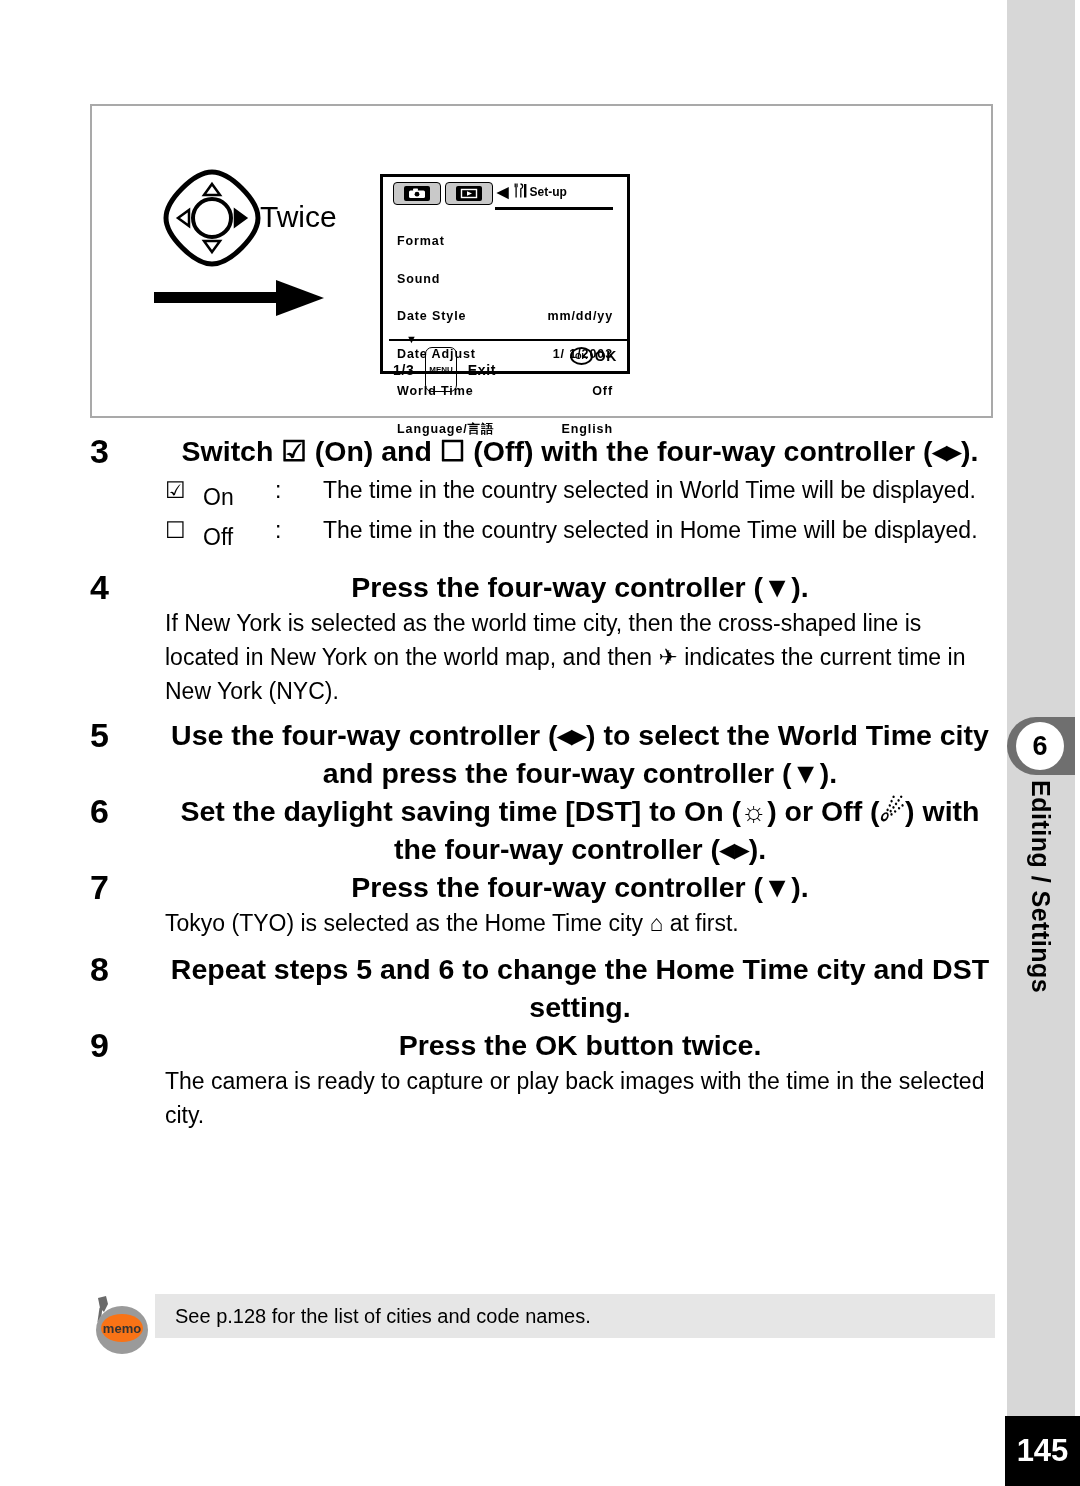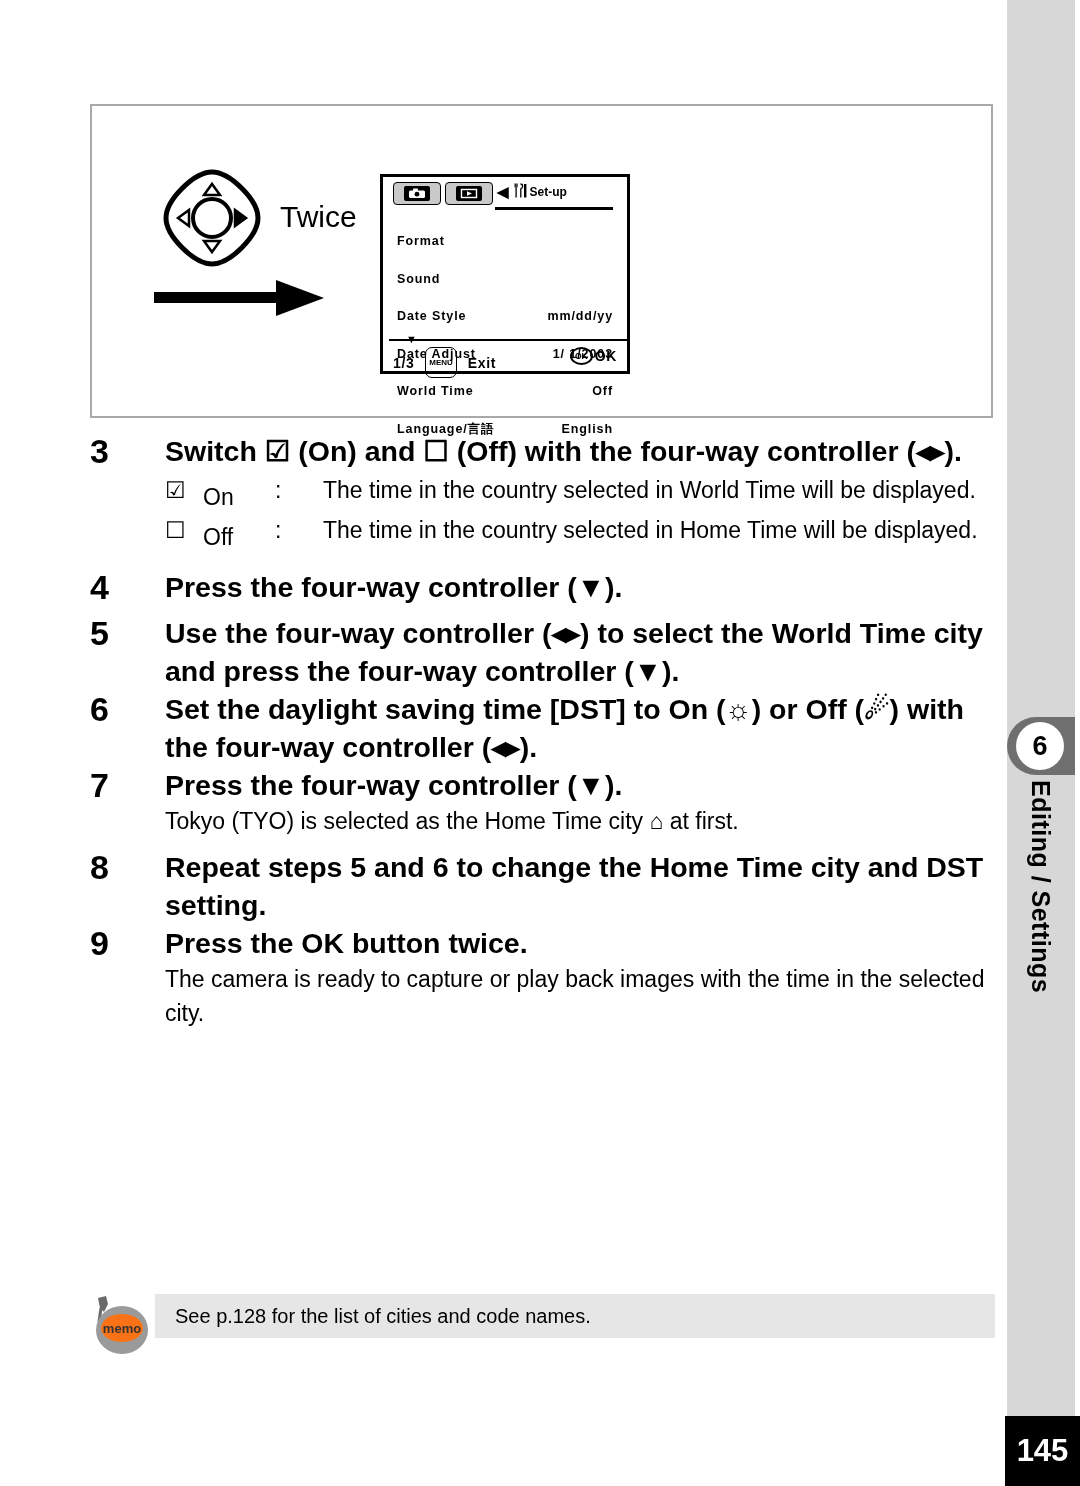--- a/index.html
+++ b/index.html
@@ -56,21 +56,21 @@
     position:absolute;left:90px;top:104px;width:903px;height:314px;
     border:2px solid #a9a9a9;
     background:#fff;
     box-sizing:border-box;
   }
 
   
   .fourway{position:absolute;left:70px;top:62px;width:100px;height:100px;}
   .twice-label{
     position:absolute;left:168px;top:94px;
-    font-size:30px;font-weight:normal;margin-left:20px;
+    font-size:30px;font-weight:normal;
   }
   .arrow-wrap{position:absolute;left:62px;top:172px;width:175px;height:42px;}
 
   
   .lcd{
     position:absolute;left:288px;top:68px;width:250px;height:200px;
     border:3px solid #000;background:#fff;box-sizing:border-box;
   }
   .lcd-tabs{position:absolute;left:0;top:0;width:100%;height:28px;}
   .tab-icon{
@@ -105,39 +105,39 @@
   .lcd-sep{position:absolute;left:6px;top:162px;width:238px;height:2px;background:#000;}
   .lcd-bottom{
     position:absolute;left:0;top:166px;width:100%;height:26px;
     font-size:14px;font-weight:bold;letter-spacing:0.6px;
   }
   .lcd-bottom .left{position:absolute;left:10px;top:4px;display:flex;align-items:center;gap:11px;}
   .lcd-bottom .right{position:absolute;right:10px;top:4px;display:flex;align-items:center;gap:2px;}
   .pill{
     display:inline-flex;align-items:center;justify-content:center;
     border:1.5px solid #000;border-radius:7px;
-    font-size:8px;font-weight:bold;padding:8px 3px;height:13px;
+    font-size:8px;font-weight:bold;padding:15px 3px;height:13px;
     letter-spacing:0;
   }
   .ok-oval{
     display:inline-flex;align-items:center;justify-content:center;
     border:2px solid #000;border-radius:50%;
     width:19px;height:14px;font-size:8.5px;font-weight:bold;letter-spacing:0;
   }
 
   
   .steps{position:absolute;left:90px;top:432px;width:905px;}
   .step{position:relative;margin-bottom:0px;}
   .step-num{
     position:absolute;left:0px;top:0px;width:60px;
     font-size:34px;font-weight:bold;text-align:left;
   }
   .step-head{
     margin-left:75px;
-    font-size:28.5px;font-weight:bold;line-height:38px;
+    font-size:28.5px;font-weight:bold;line-height:38px;text-align:center;
   }
   .step-body{
     margin-left:75px;
     font-size:23px;line-height:34px;font-weight:normal;
   }
   .sub-list{margin-left:75px;margin-top:4px;}
   .sub-row{
     display:flex;font-size:23px;line-height:33px;
   }
   .sub-mark{width:38px;flex:0 0 38px;}
@@ -295,20 +295,21 @@
         <span class="sub-name">Off</span>
         <span class="sub-colon">:</span>
         <span class="sub-text">The time in the country selected in Home Time will be displayed.</span>
       </div>
     </div>
   </div>
 
   <div class="step" style="margin-top:14px;margin-bottom:8px;">
     <div class="step-num">4</div>
     <div class="step-head">Press the four-way controller (▼).</div>
+    <div class="step-body">If New York is selected as the world time city, then the cross-shaped line is located in New York on the world map, and then ✈ indicates the current time in New York (NYC).</div>
   </div>
 
   <div class="step" style="margin-bottom:0px;">
     <div class="step-num">5</div>
     <div class="step-head">Use the four-way controller (◂▸) to select the World Time city and press the four-way controller (▼).</div>
   </div>
 
   <div class="step" style="margin-bottom:0px;">
     <div class="step-num">6</div>
     <div class="step-head">Set the daylight saving time [DST] to On (☼) or Off (☄) with the four-way controller (◂▸).</div>

